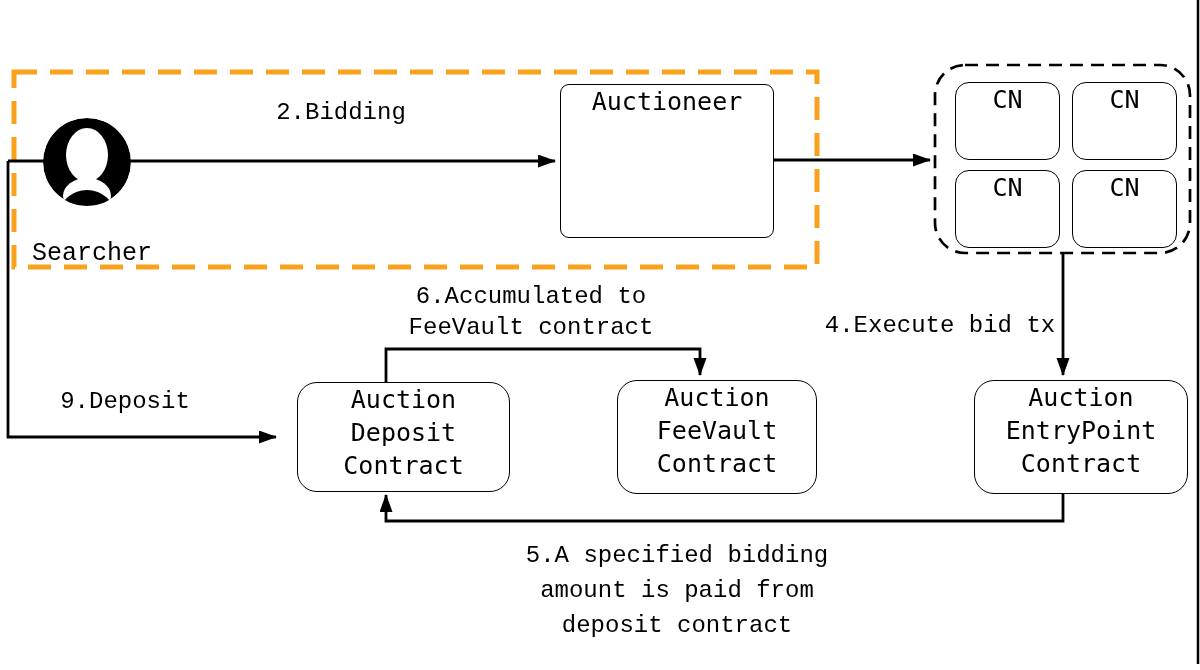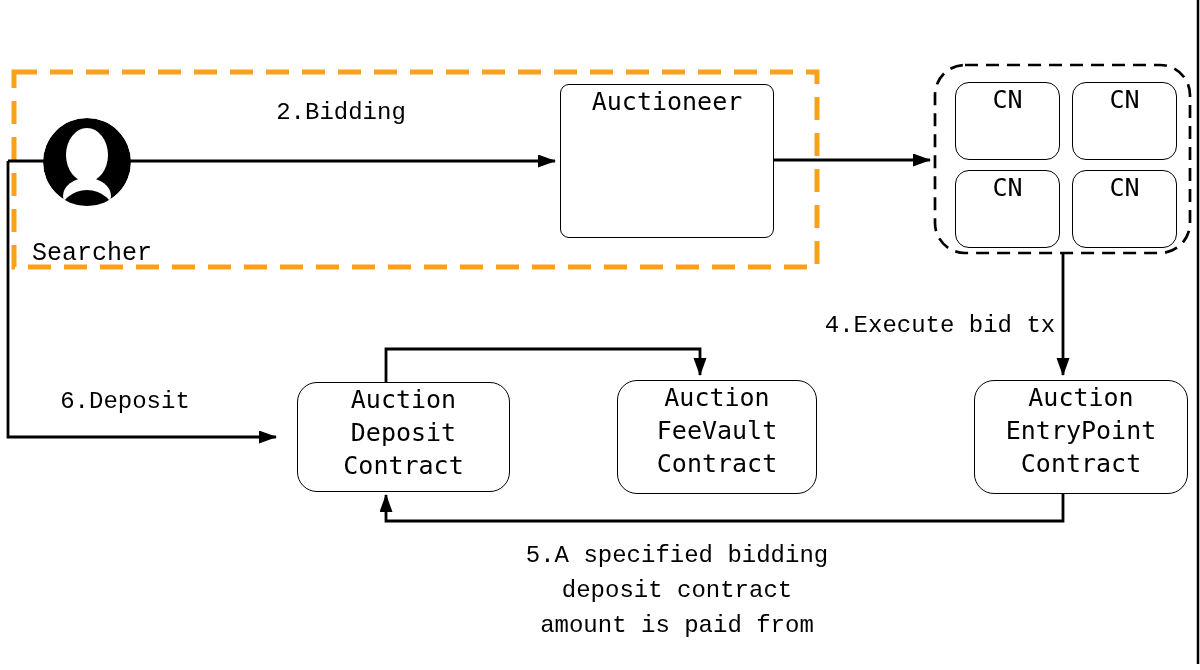--- a/index.html
+++ b/index.html
@@ -99,22 +99,26 @@
     <div>Contract</div>
   </div>
 
   <div class="lbl" style="left:92px;top:236px;font-size:25px">Searcher</div>
 
   <div class="lbl" style="left:341px;top:95px">2.Bidding</div>
 
 
   <div class="lbl" style="left:940px;top:308px">4.Execute bid tx</div>
 
-  <div class="lbl" style="left:125px;top:384px">6.Deposit</div>
+  <div class="lbl" style="left:125px;top:384px">9.Deposit</div>
 
+  <div class="lbl tight" style="left:531px;top:281px">
+    <div>6.Accumulated to</div>
+    <div>FeeVault contract</div>
+  </div>
 
   <div class="lbl" style="left:677px;top:538px">
     <div>5.A specified bidding</div>
+    <div>amount is paid from</div>
     <div>deposit contract</div>
-    <div>amount is paid from</div>
   </div>
 
 </div>
 
 </body></html>

